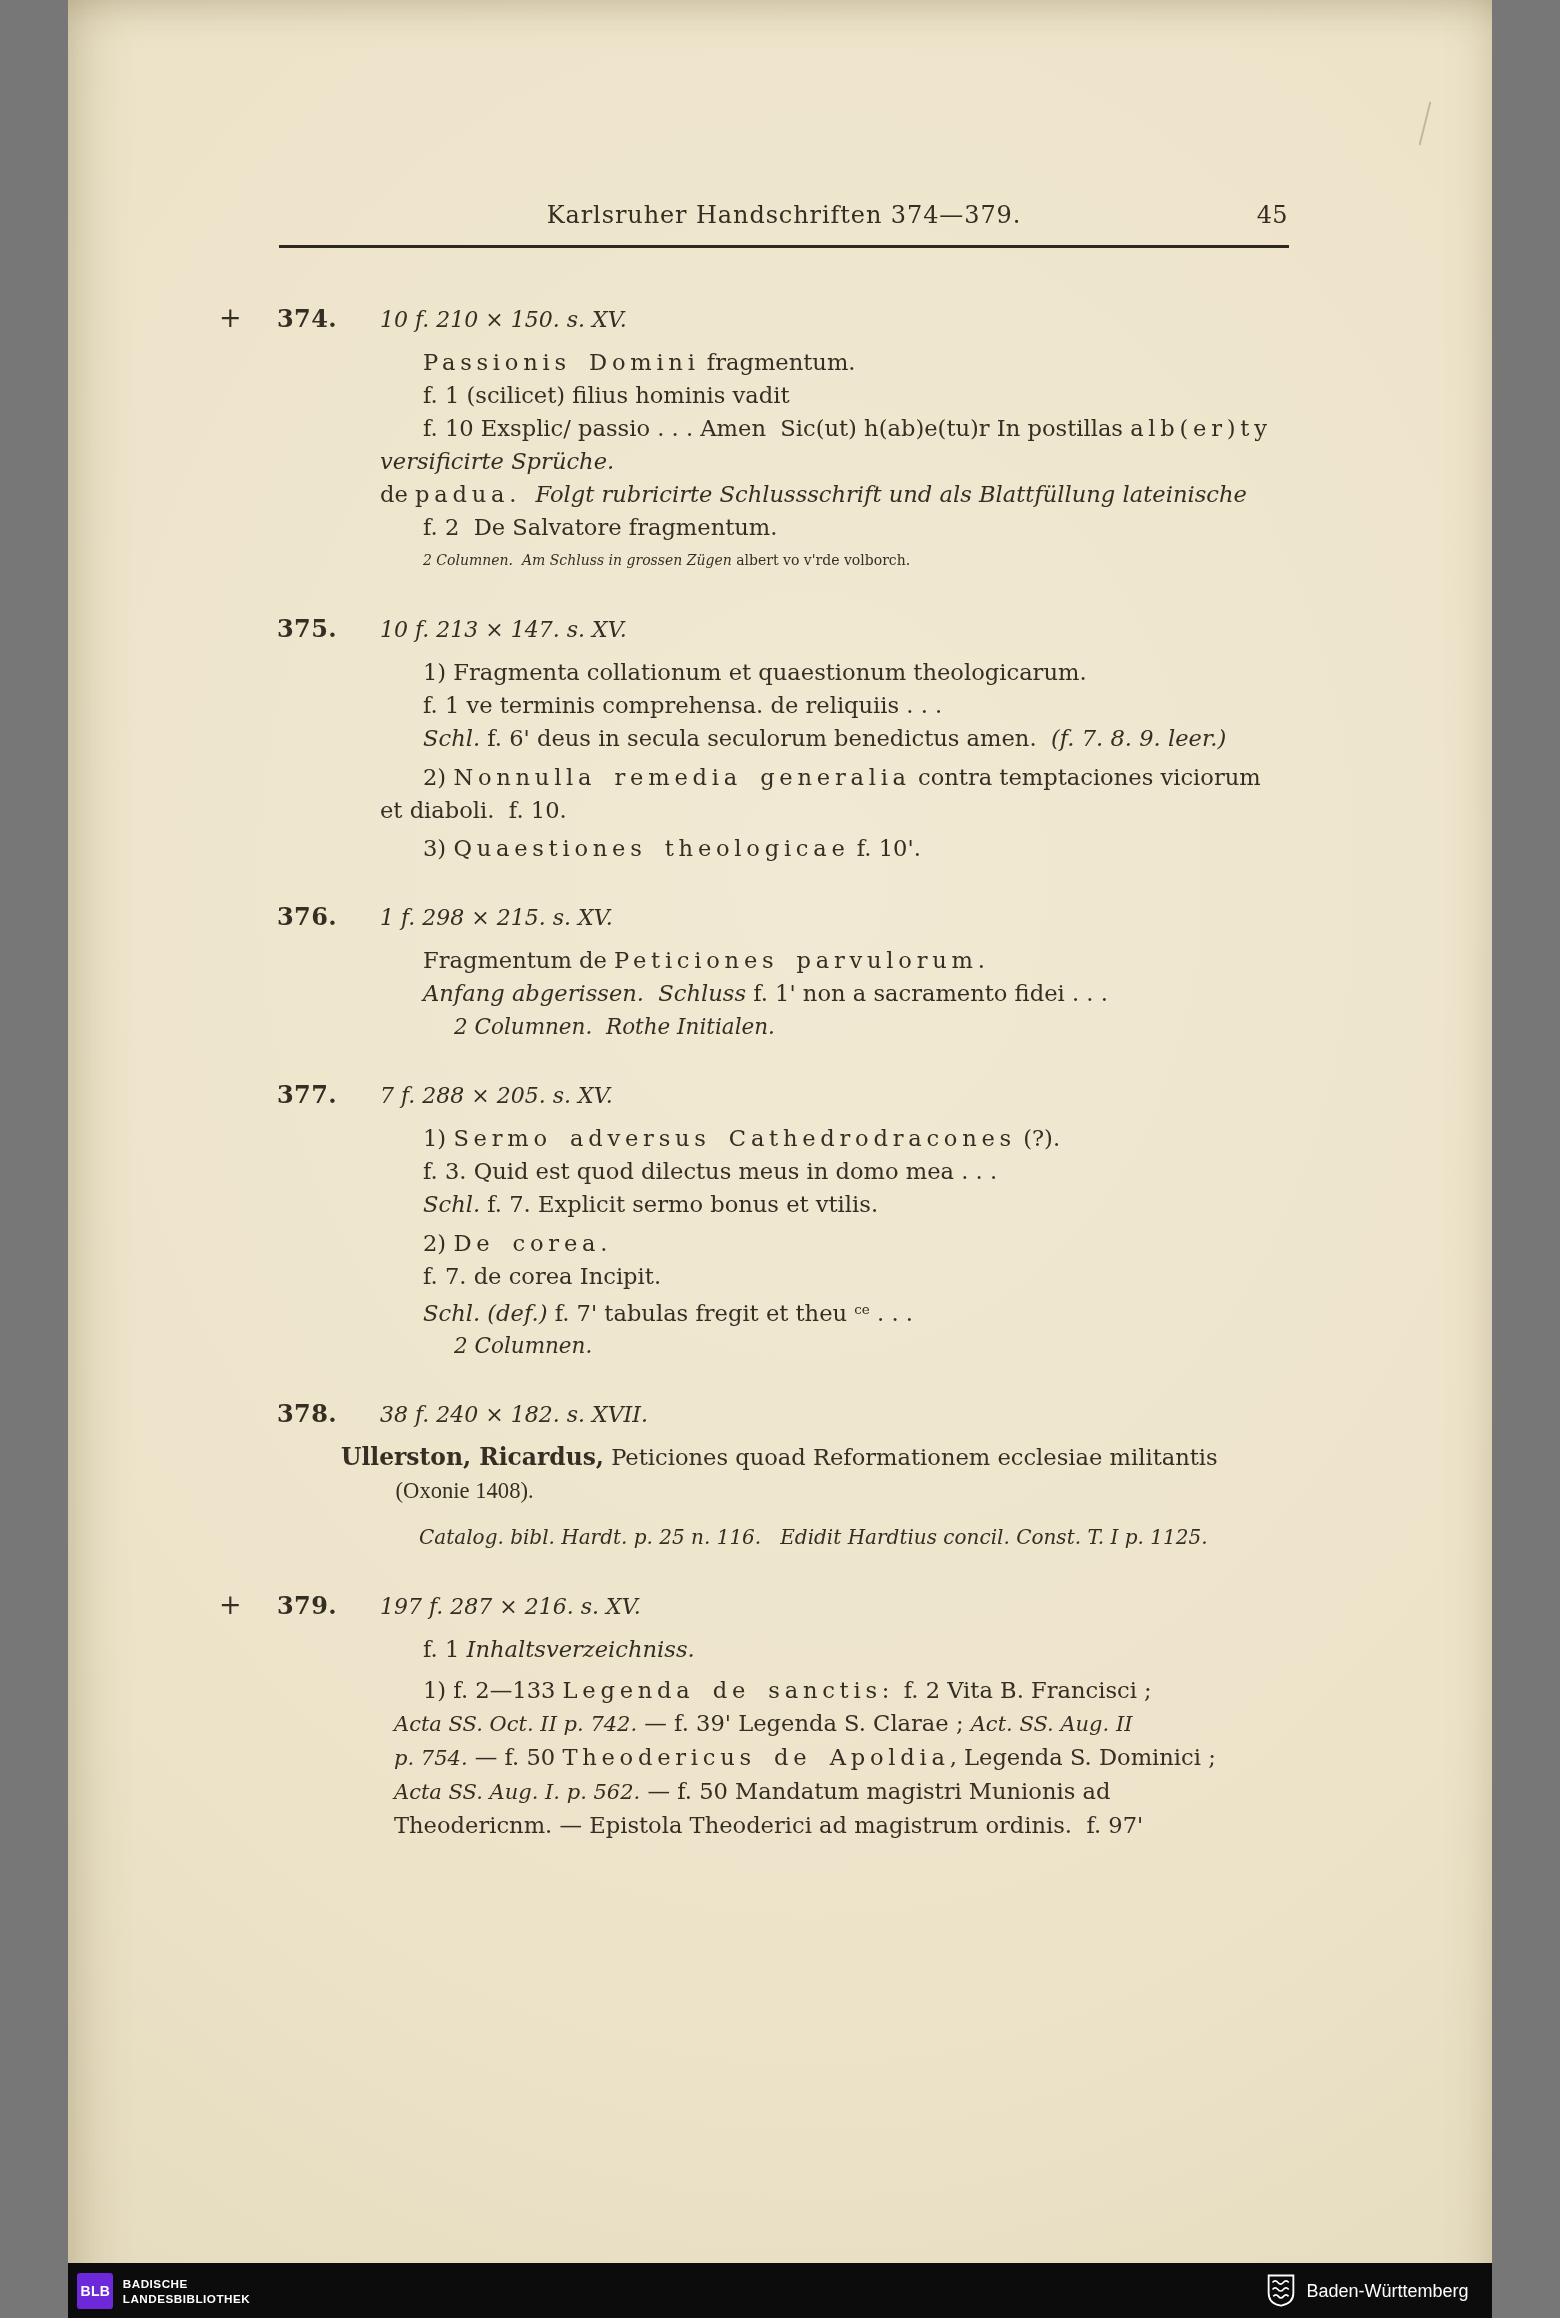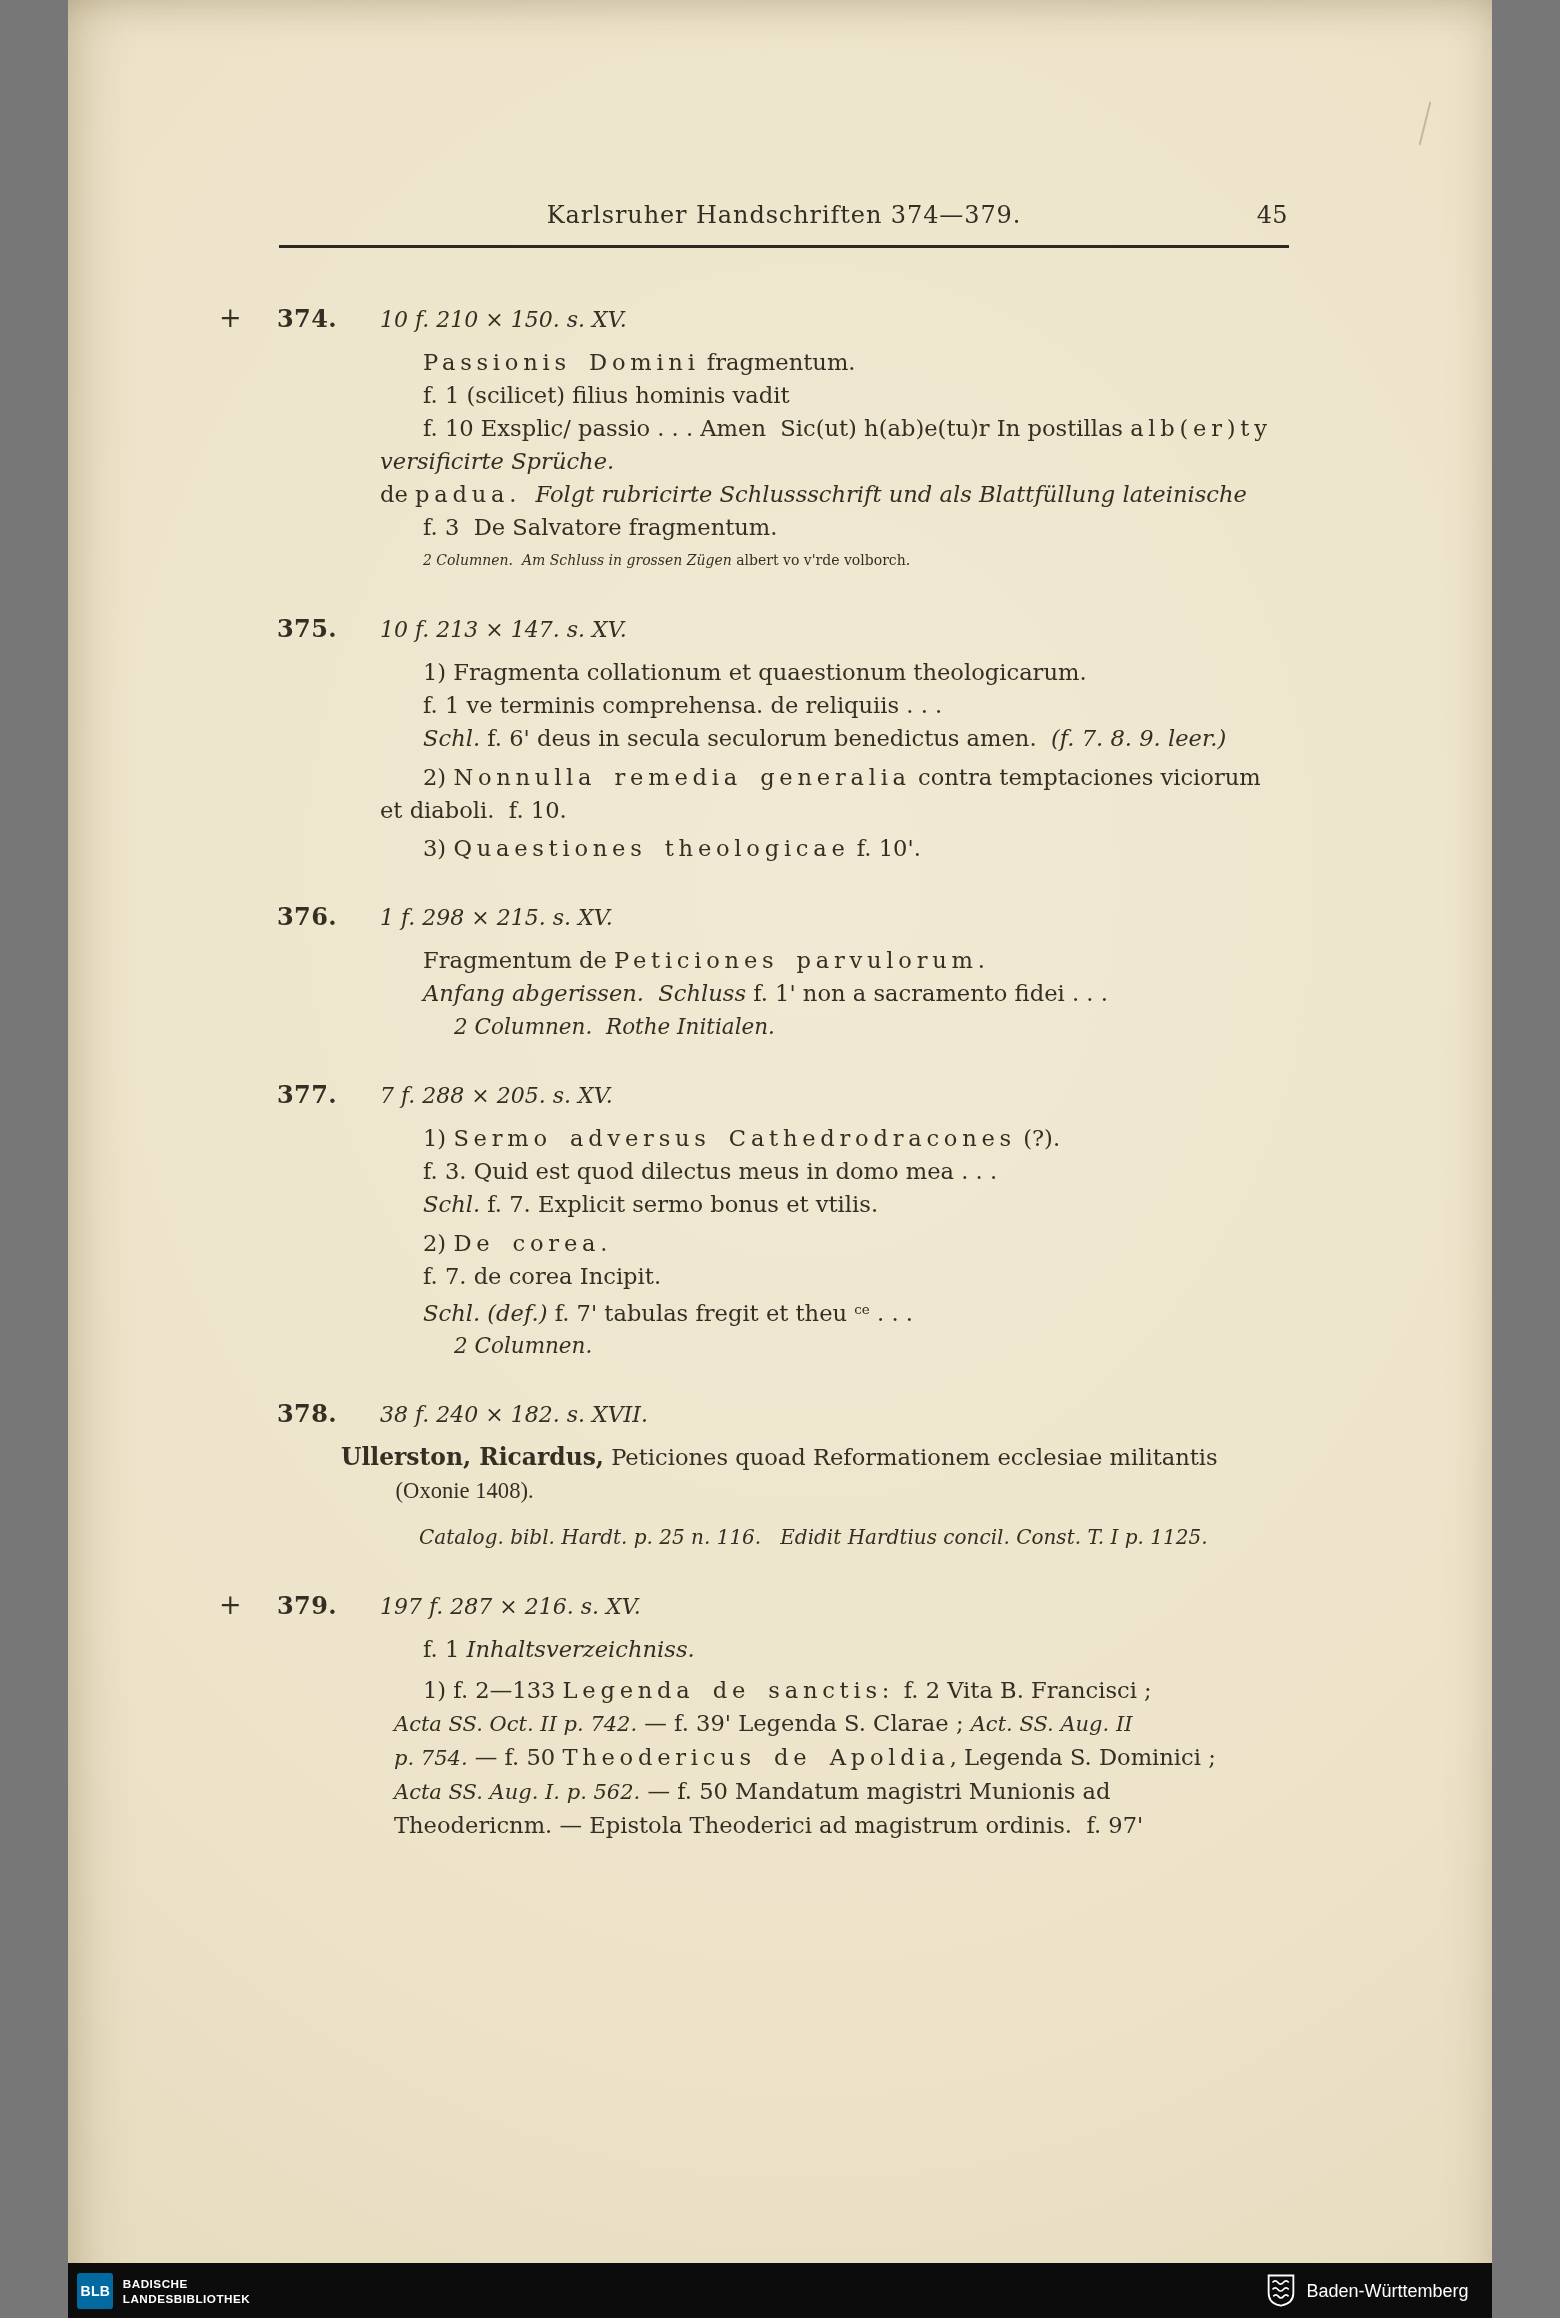--- a/index.html
+++ b/index.html
@@ -63,21 +63,21 @@
   .cont379 { margin-left: 14px; }
 
   
   .footer {
     position: absolute; left: 0; bottom: 0; width: 100%; height: 56px;
     background: #0c0c0c; display: flex; align-items: center; justify-content: space-between;
     padding: 0 23.4px 0 9.4px;
     font-family: "Liberation Sans", "DejaVu Sans", sans-serif;
   }
   .footer-left { display: flex; align-items: center; }
-  .blb-badge { width: 36px; height: 36px; background: #0369a1; color: #fff; border-radius: 3.1px;
+  .blb-badge { width: 36px; height: 36px; background: #6d28d9; color: #fff; border-radius: 3.1px;
     display: flex; align-items: center; justify-content: center; font-weight: bold; font-size: 14px; letter-spacing: 0.4px; }
   .lib-name { color: #fff; margin-left: 9.4px; font-weight: bold; font-size: 11.7px; line-height: 15px; letter-spacing: 0.5px; }
   .footer-right { display: flex; align-items: center; }
   .bw-emblem { margin-right: 11px; }
   .state-name { color: #fff; font-size: 18px; }
 </style>
 </head>
 <body>
 
 <div class="page">
@@ -98,21 +98,21 @@
         <span class="marker">+</span>
         <span class="num">374.</span>
         <span class="collation">10 f. 210 × 150. s. XV.</span>
       </div>
       <div class="entry-body">
         <p class="line ind"><span class="sp">Passionis Domini</span><span> fragmentum.</span></p>
         <p class="line ind"><span>f. 1 (scilicet) filius hominis vadit</span></p>
         <p class="line ind"><span>f. 10 Exsplic/ passio . . . Amen  Sic(ut) h(ab)e(tu)r In postillas </span><span class="sp">alb(er)ty</span></p>
         <p class="line it"><span>versificirte Sprüche.</span></p>
         <p class="line"><span>de </span><span class="sp">padua.</span><span class="it">  Folgt rubricirte Schlussschrift und als Blattfüllung lateinische</span></p>
-        <p class="line ind"><span>f. 3  De Salvatore fragmentum.</span></p>
+        <p class="line ind"><span>f. 2  De Salvatore fragmentum.</span></p>
         <p class="line ind smaller"><span class="it">2 Columnen.  Am Schluss in grossen Zügen</span><span> albert vo v'rde volborch.</span></p>
       </div>
     </section>
 
     <section class="entry">
       <div class="entry-head">
         <span class="marker"></span>
         <span class="num">375.</span>
         <span class="collation">10 f. 213 × 147. s. XV.</span>
       </div>

